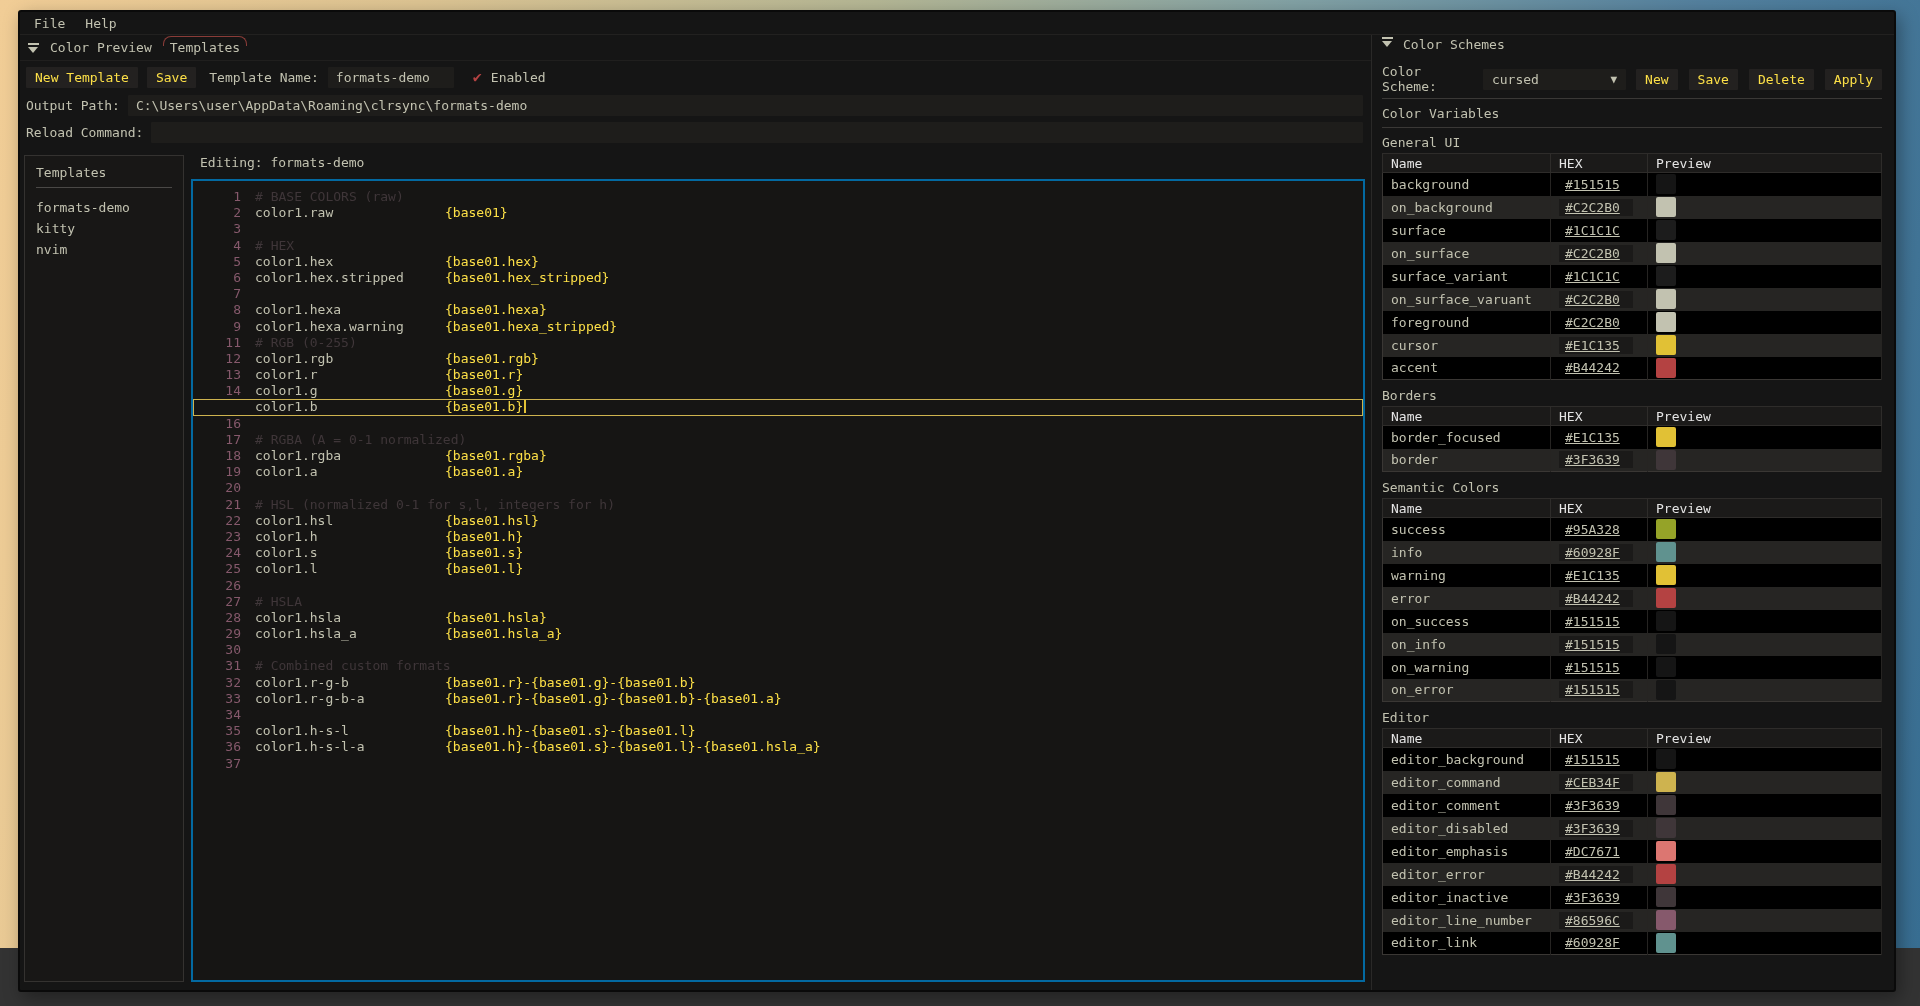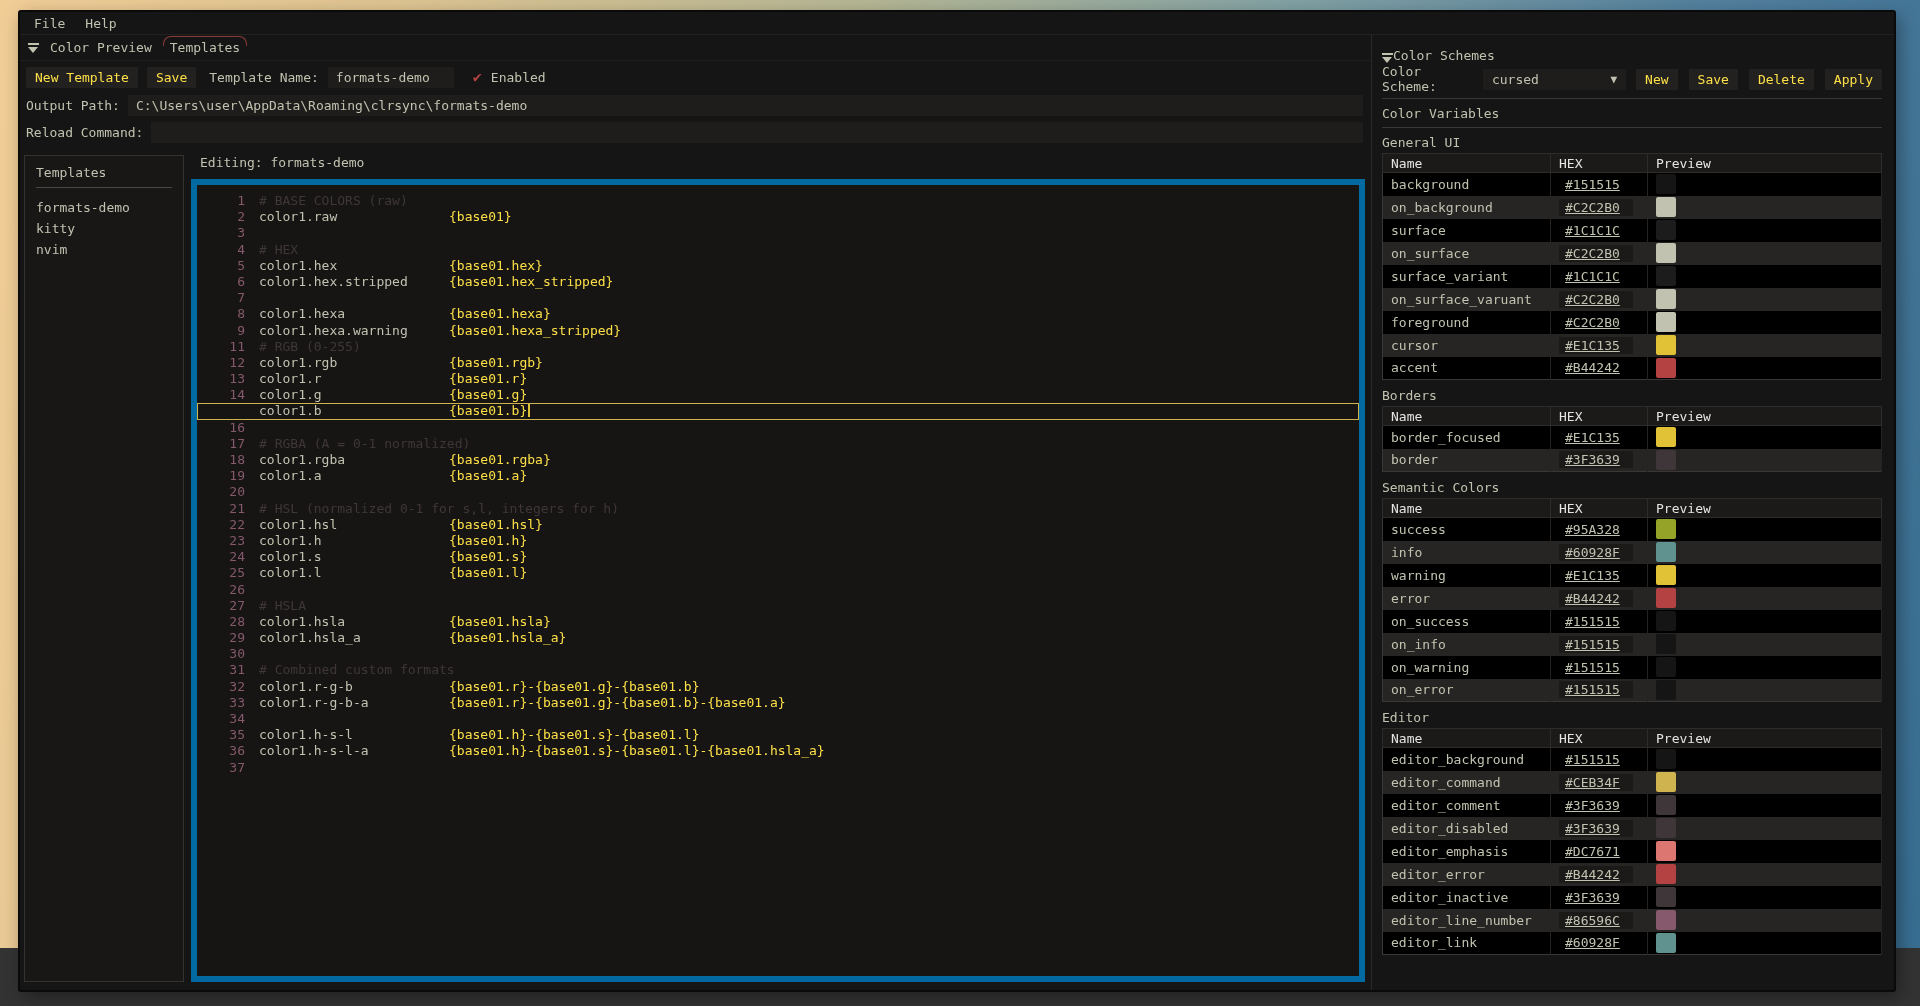--- a/index.html
+++ b/index.html
@@ -60,32 +60,32 @@
   .panels{ flex:1; display:flex; gap:7px; padding:10px 6px 8px 4px; min-height:0; }
   .sidebar{
     width:160px; flex:0 0 160px; border:1px solid #343230; background:#181716;
     padding:9px 11px;
   }
   .sidebar-title{ padding-bottom:7px; border-bottom:1px solid #4a4846; margin-bottom:9px; }
   .sidebar-item{ line-height:21px; cursor:default; }
   .editor-panel{ flex:1; display:flex; flex-direction:column; min-width:0; }
   .editor-title{ height:22px; flex:0 0 22px; padding-left:9px; }
   .codebox{
-    flex:1; border:6px solid #0369a1; background:#161514; margin-top:2px;
+    flex:1; border:2px solid #0369a1; background:#161514; margin-top:2px;
     padding-top:8px; overflow:hidden; position:relative;
   }
   .code-line{ height:16.2px; line-height:16.2px; white-space:pre; padding-left:12px; position:relative; }
   .code-line.hl{ box-shadow:inset 0 0 0 1px #CEB34F; }
   .ln{ display:inline-block; width:36px; text-align:right; color:#86596C; margin-right:14px; }
   .k{ color:#C2C2B0; display:inline-block; width:190px; }
   .v{ color:#fde047; }
   .c{ color:#3F3639; }
   .caret{ display:inline-block; width:2px; height:13px; background:#E1C135; vertical-align:-2px; margin-left:1px; }
   
-  .rp-header{ display:flex; align-items:flex-end; height:26px; }
+  .rp-header{ display:flex; align-items:flex-start; gap:10px; height:26px; }
   .scheme-row{ display:flex; align-items:center; gap:10px; height:32px; }
   .dropdown{
     background:#1e1d1b; width:158px; display:flex; align-items:center; justify-content:space-between;
     padding:3px 9px; cursor:pointer; border-radius:1px;
   }
   .dd-caret{ font-size:11px; color:#C2C2B0; }
   .rp-divider{ border:none; border-top:1px solid #3a3836; margin:3px 0 4px 0; }
   .rp-title{ height:21px; line-height:21px; }
   .cv-section{ margin-bottom:5px; }
   .cv-section-title{ height:21px; line-height:21px; }

